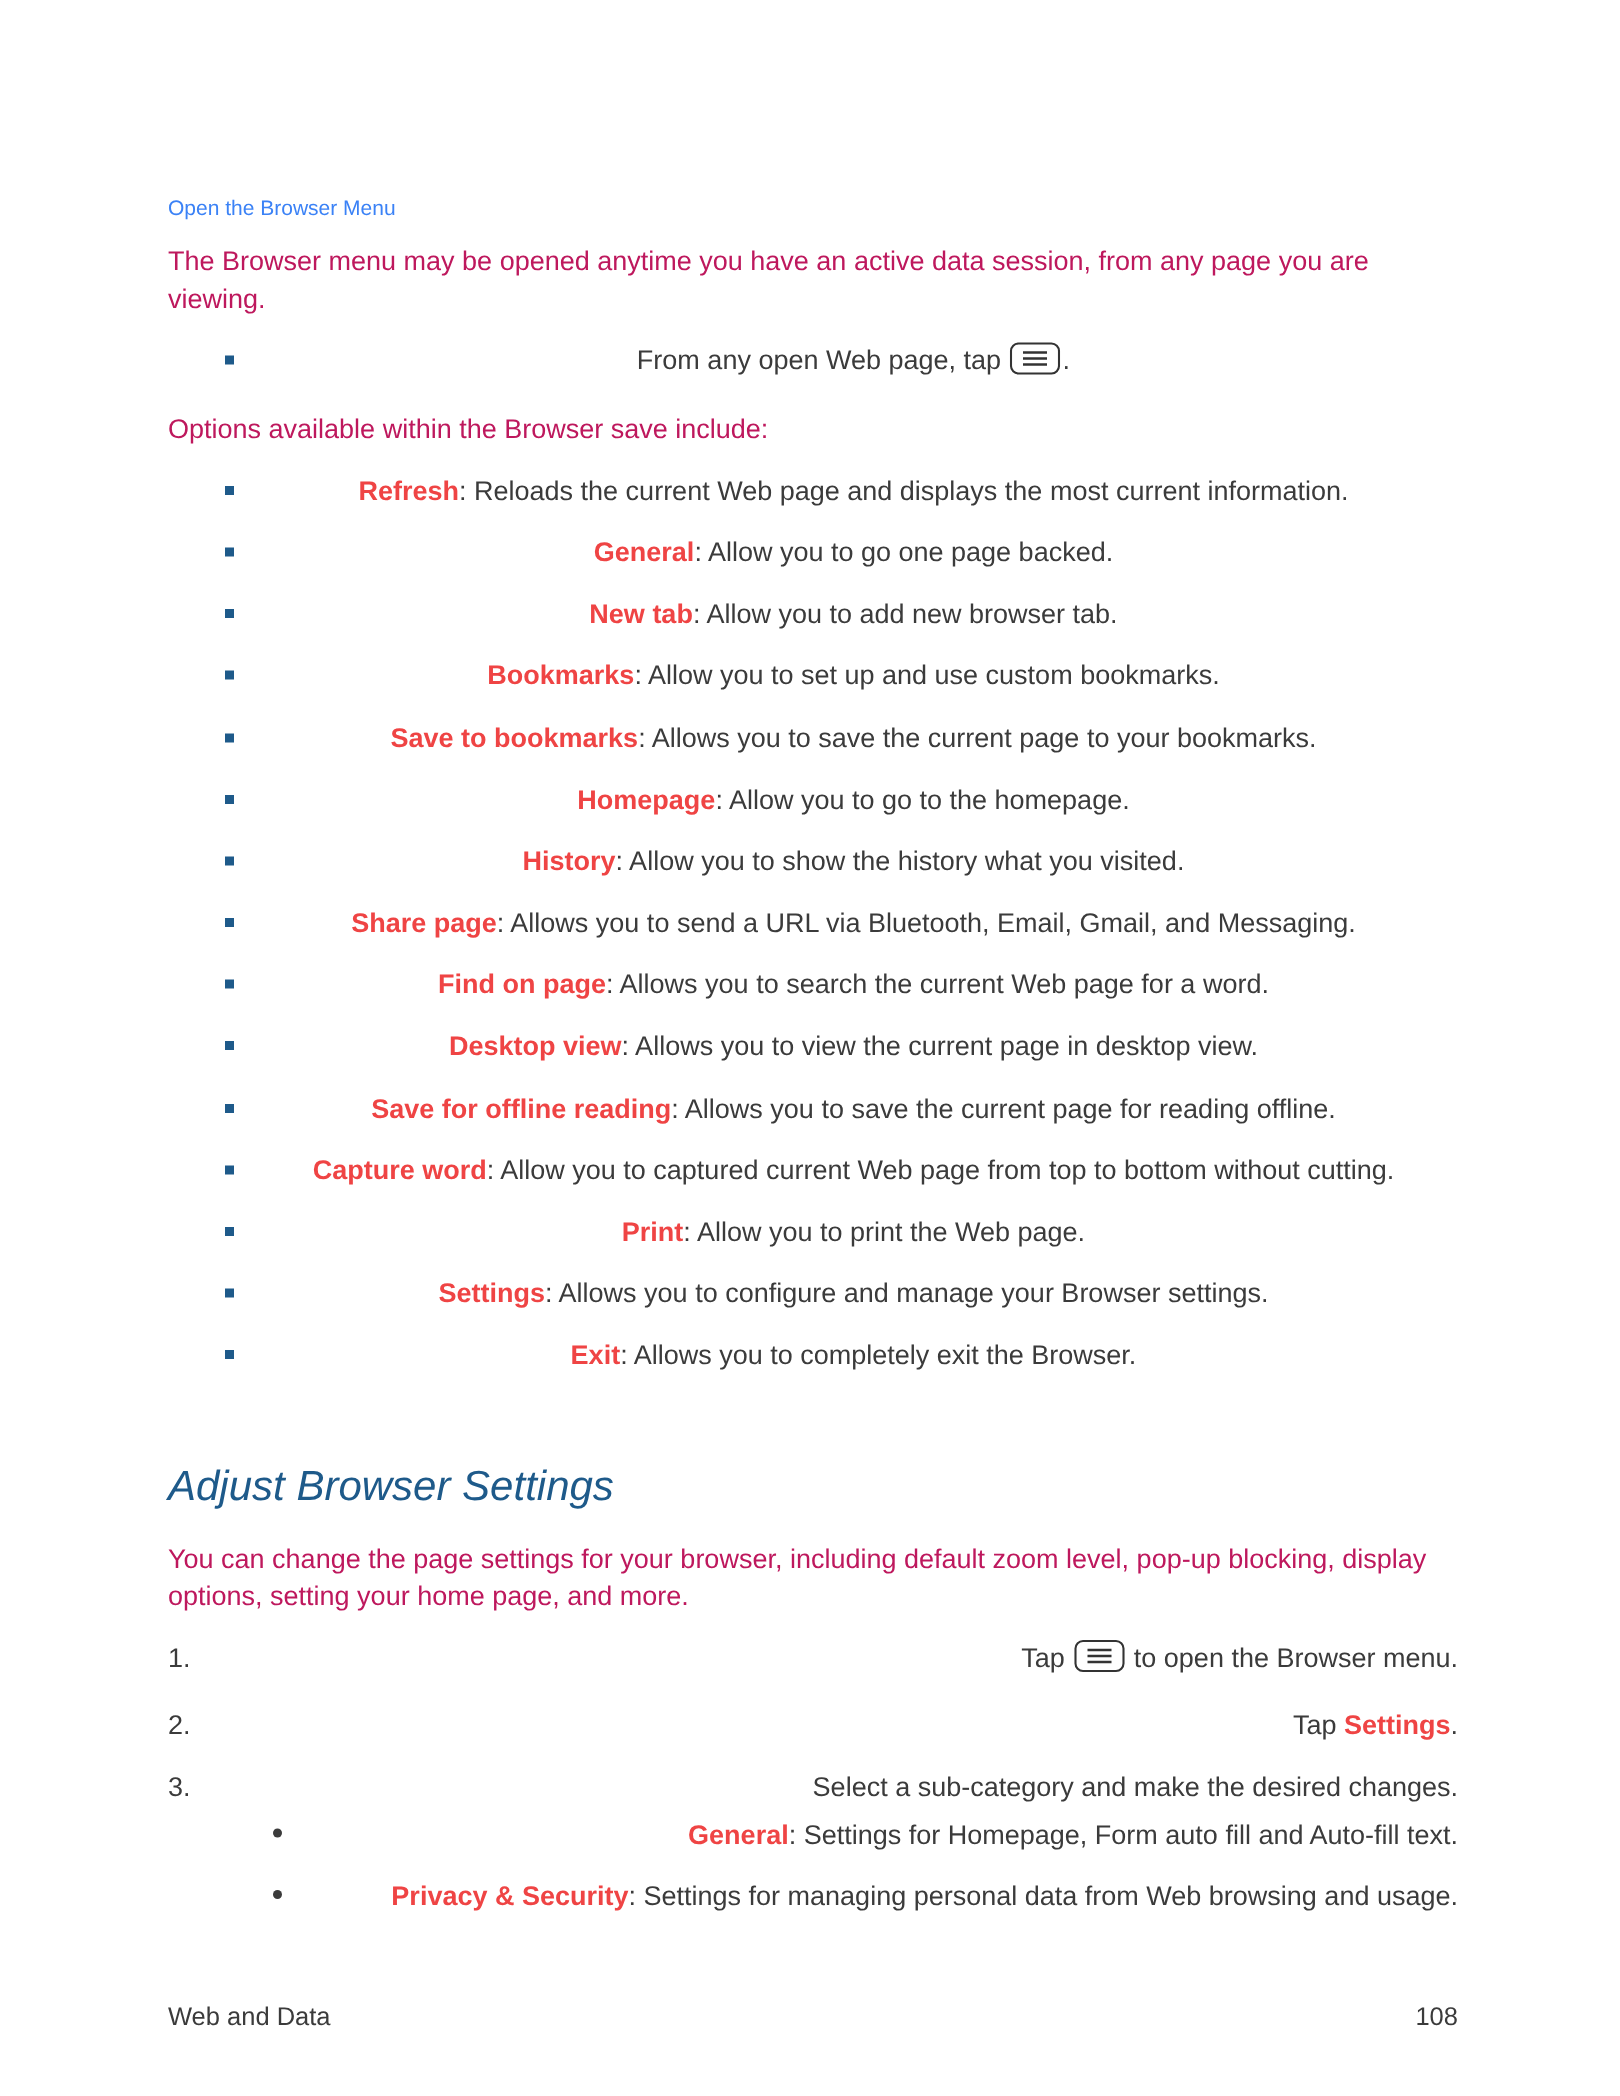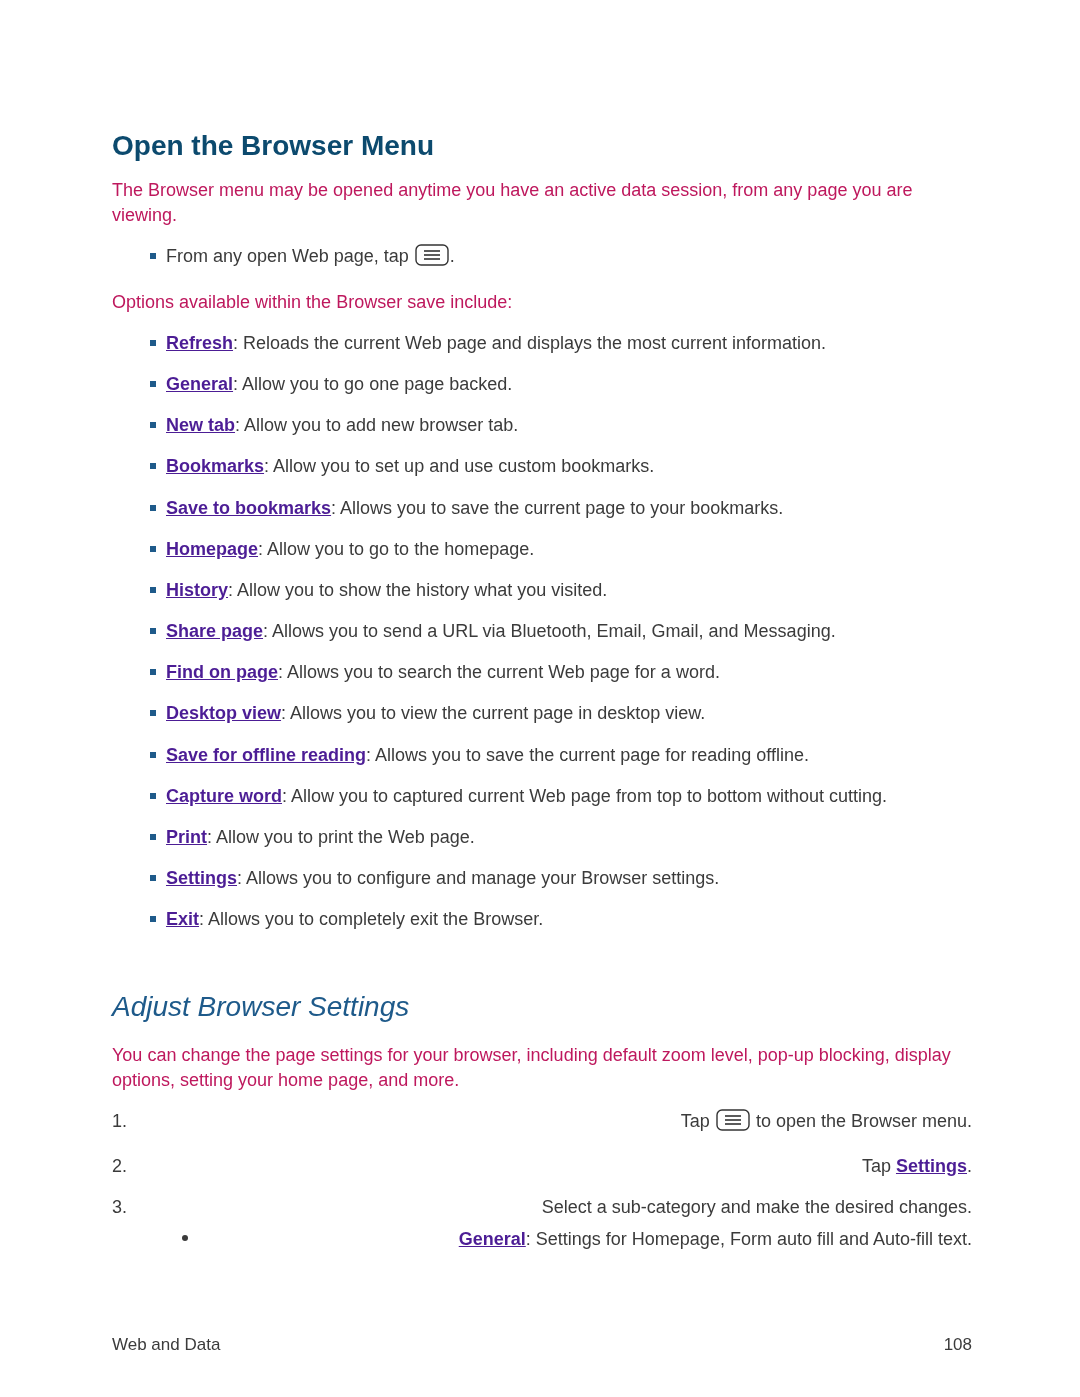--- a/index.html
+++ b/index.html
@@ -10,42 +10,43 @@
     color: #3b3b3b;
   }
   .page {
     width: 1080px;
     min-height: 1397px;
     box-sizing: border-box;
     padding: 130px 108px 50px 112px;
     position: relative;
   }
   .section-heading {
-    color: #0c4a6e;
-    font-size: 28px;
-    font-weight: 700;
+    color: #3b82f6;
+    font-size: 14px;
+    font-weight: 400;
     margin: 0 0 16px 0;
   }
   .section-heading-italic {
     color: #1e5a8a;
     font-size: 28px;
     font-style: italic;
     font-weight: 400;
     margin: 58px 0 20px 0;
   }
   .body-text {
     font-size: 18px;
     line-height: 1.4;
     margin: 0 0 16px 0;
     color: #be185d;
   }
   ul.square-list {
     list-style: none;
     padding: 0;
     margin: 0 0 16px 0;
+    text-align: center;
   }
   ul.square-list > li {
     position: relative;
     padding-left: 30px;
     margin: 0 0 16px 0;
     font-size: 18px;
     line-height: 1.4;
     color: #3b3b3b;
   }
   ul.square-list > li::before {
@@ -104,22 +105,21 @@
   }
   ol.num-list > li::before {
     content: counter(step) ".";
     position: absolute;
     left: 0;
     top: 0;
     color: #3b3b3b;
   }
   .bold {
     font-weight: 700;
-    color: #4c1d95;
-    text-decoration: underline;
+    color: #ef4444;
   }
   .menu-icon {
     display: inline-block;
     vertical-align: -4px;
     margin: 0 1px;
   }
   .footer {
     position: absolute;
     bottom: 42px;
     left: 112px;
@@ -183,20 +183,21 @@
             <line x1="9" y1="15" x2="25" y2="15" stroke="#333" stroke-width="1.6"></line>
           </svg></span><span> to open the Browser menu.</span>
     </li>
     <li>
       <span>Tap </span><span class="bold">Settings</span><span>.</span>
     </li>
     <li>
       <span>Select a sub-category and make the desired changes.</span>
       <ul class="round-list">
         <li><span class="bold">General</span><span>: Settings for Homepage, Form auto fill and Auto-fill text.</span></li>
+        <li><span class="bold">Privacy &amp; Security</span><span>: Settings for managing personal data from Web browsing and usage.</span></li>
       </ul>
     </li>
   </ol>
 
   <div class="footer">
     <span>Web and Data</span>
     <span>108</span>
   </div>
 </div>
 

